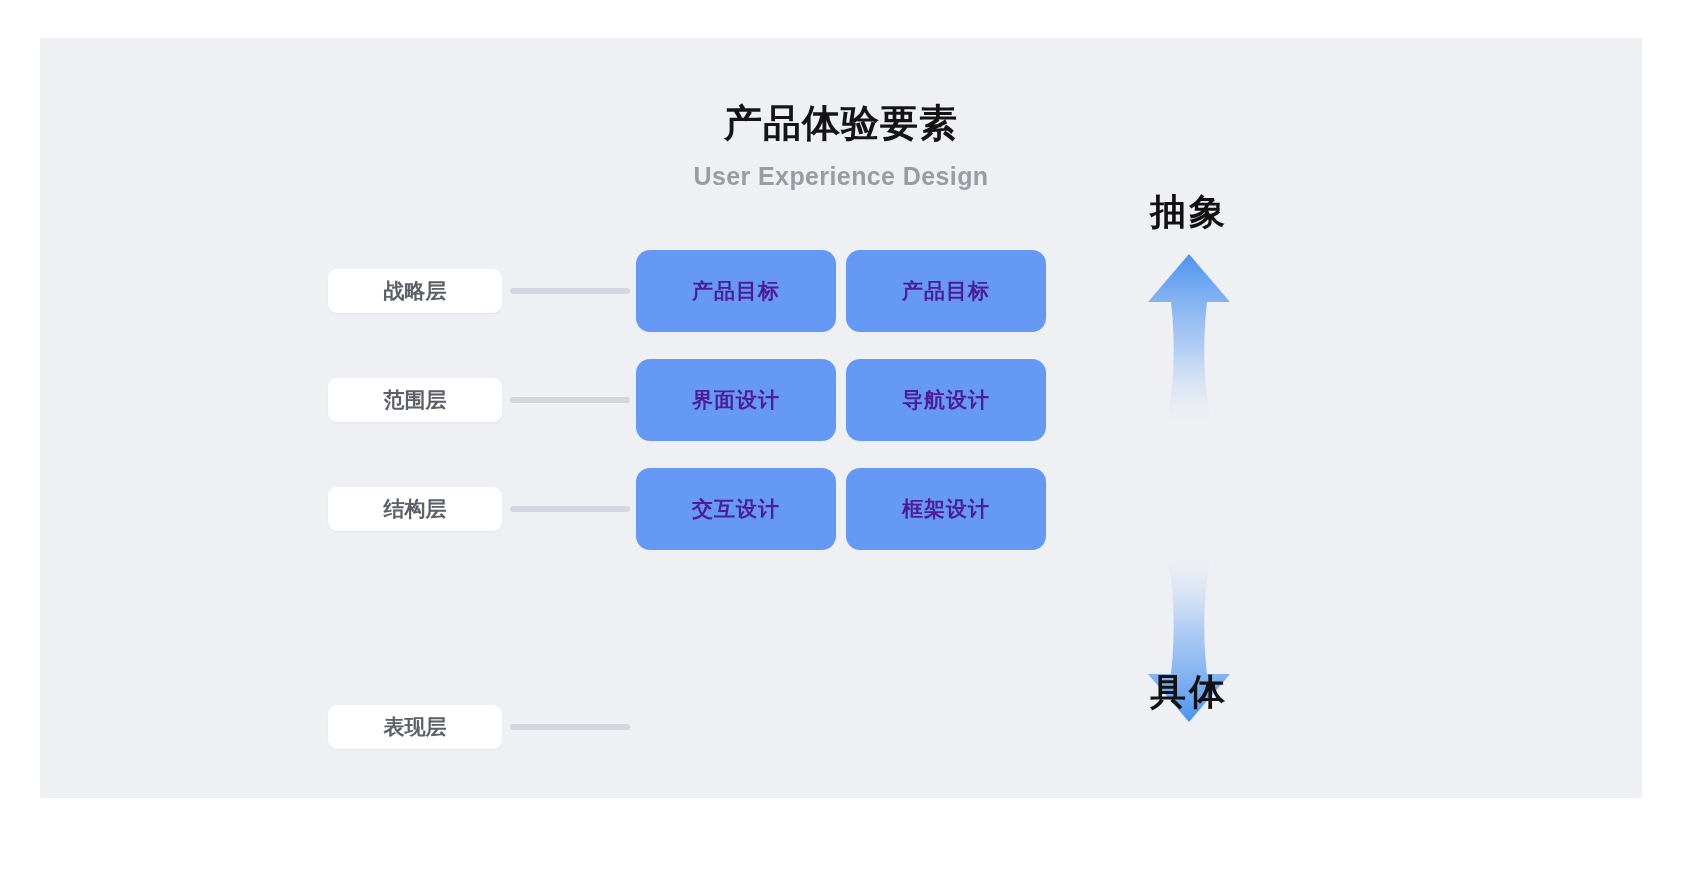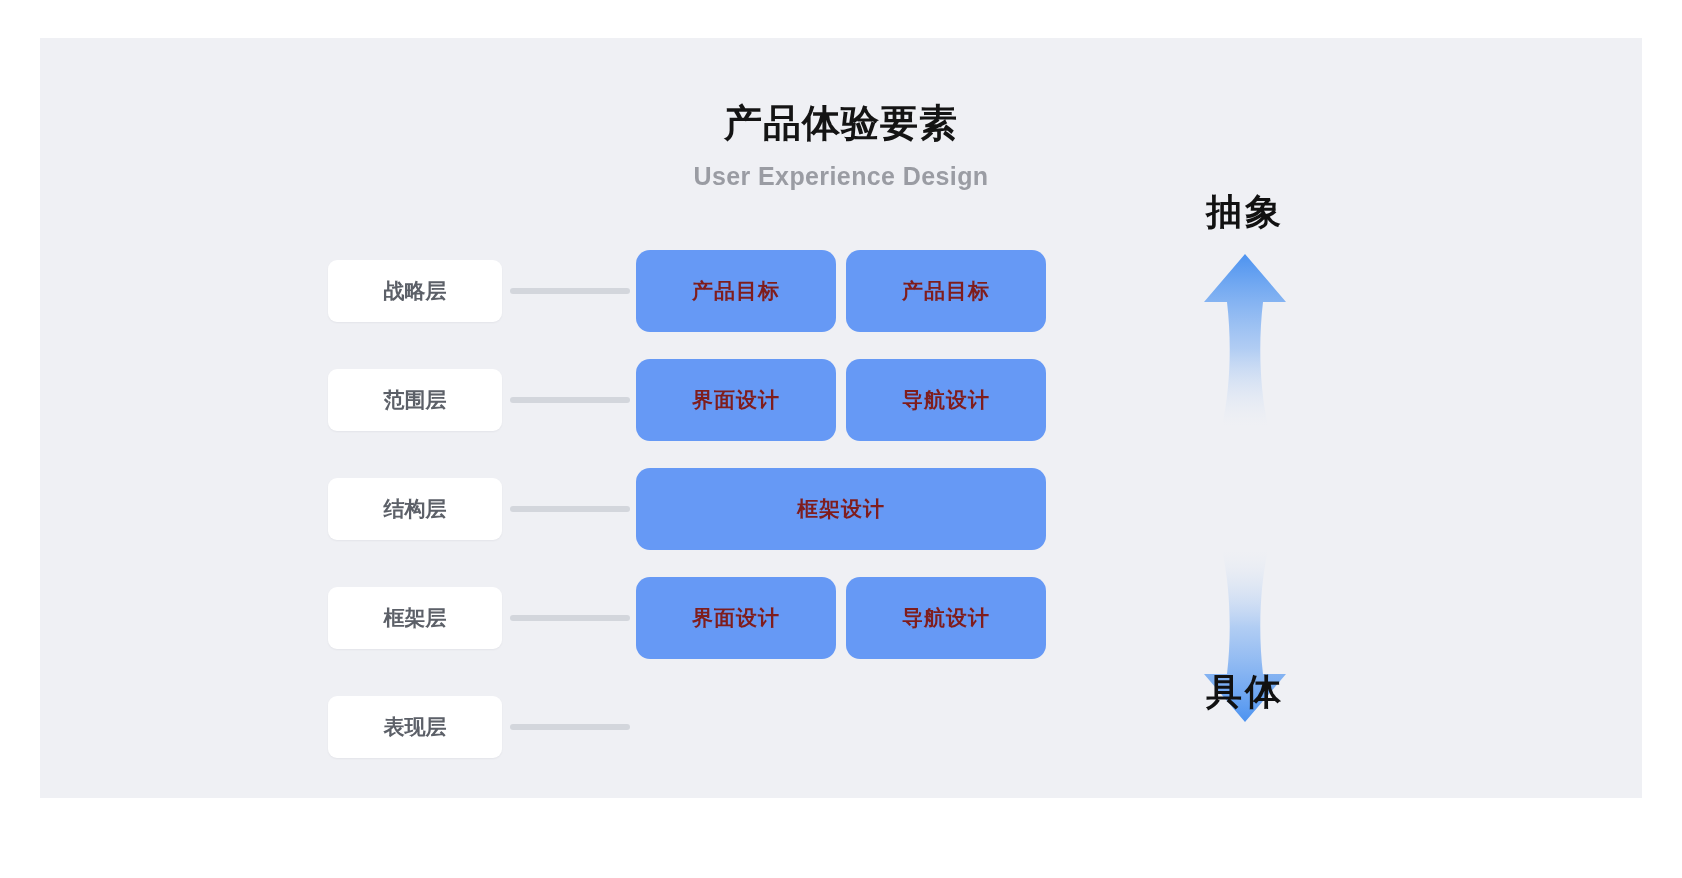--- a/index.html
+++ b/index.html
@@ -72,21 +72,21 @@
     height: 82px;
     display: flex;
     align-items: center;
   }
 
   
   .layer-label {
     position: absolute;
     left: 288px;
     width: 174px;
-    height: 62px;
+    height: 44px;
     background: #ffffff;
     border-radius: 9px;
     display: flex;
     align-items: center;
     justify-content: center;
     font-size: 21px;
     font-weight: bold;
     color: #5c6068;
     box-shadow: 0 1px 2px rgba(20,25,40,0.05);
     box-sizing: border-box;
@@ -111,34 +111,34 @@
     display: flex;
     gap: 10px;
   }
   .card {
     flex: 1 1 0;
     background: #6699f5;
     border-radius: 14px;
     display: flex;
     align-items: center;
     justify-content: center;
-    color: #7f1d1d;
+    color: #4c1d95;
     font-size: 21px;
     font-weight: bold;
     letter-spacing: 1px;
     box-sizing: border-box;
   }
   .cards.single .card {
     flex: 1 1 100%;
   }
 
   
   #axis {
     position: absolute;
-    left: 1090px;
+    left: 1034px;
     top: 0;
     width: 290px;
     height: 760px;
   }
   .axis-word {
     position: absolute;
     left: 0;
     width: 230px;
     text-align: center;
     font-size: 36px;
@@ -187,32 +187,25 @@
         <div class="cards">
           <div class="card">界面设计</div>
           <div class="card">导航设计</div>
         </div>
       </div>
 
       <div class="row" style="top:430px;">
         <div class="layer-label">结构层</div>
         <div class="connector"></div>
         <div class="cards">
+          <div class="card">交互设计</div>
           <div class="card">框架设计</div>
         </div>
       </div>
 
-      <div class="row" style="top:539px;">
-        <div class="layer-label">框架层</div>
-        <div class="connector"></div>
-        <div class="cards">
-          <div class="card">界面设计</div>
-          <div class="card">导航设计</div>
-        </div>
-      </div>
 
       <div class="row" style="top:648px;padding-left:16px;">
         <div class="layer-label">表现层</div>
         <div class="connector"></div>
       </div>
 
       <div id="axis">
         <div class="axis-word" id="axis-top-word">抽象</div>
 
         <div class="arrow-wrap" id="arrow-up-wrap">

